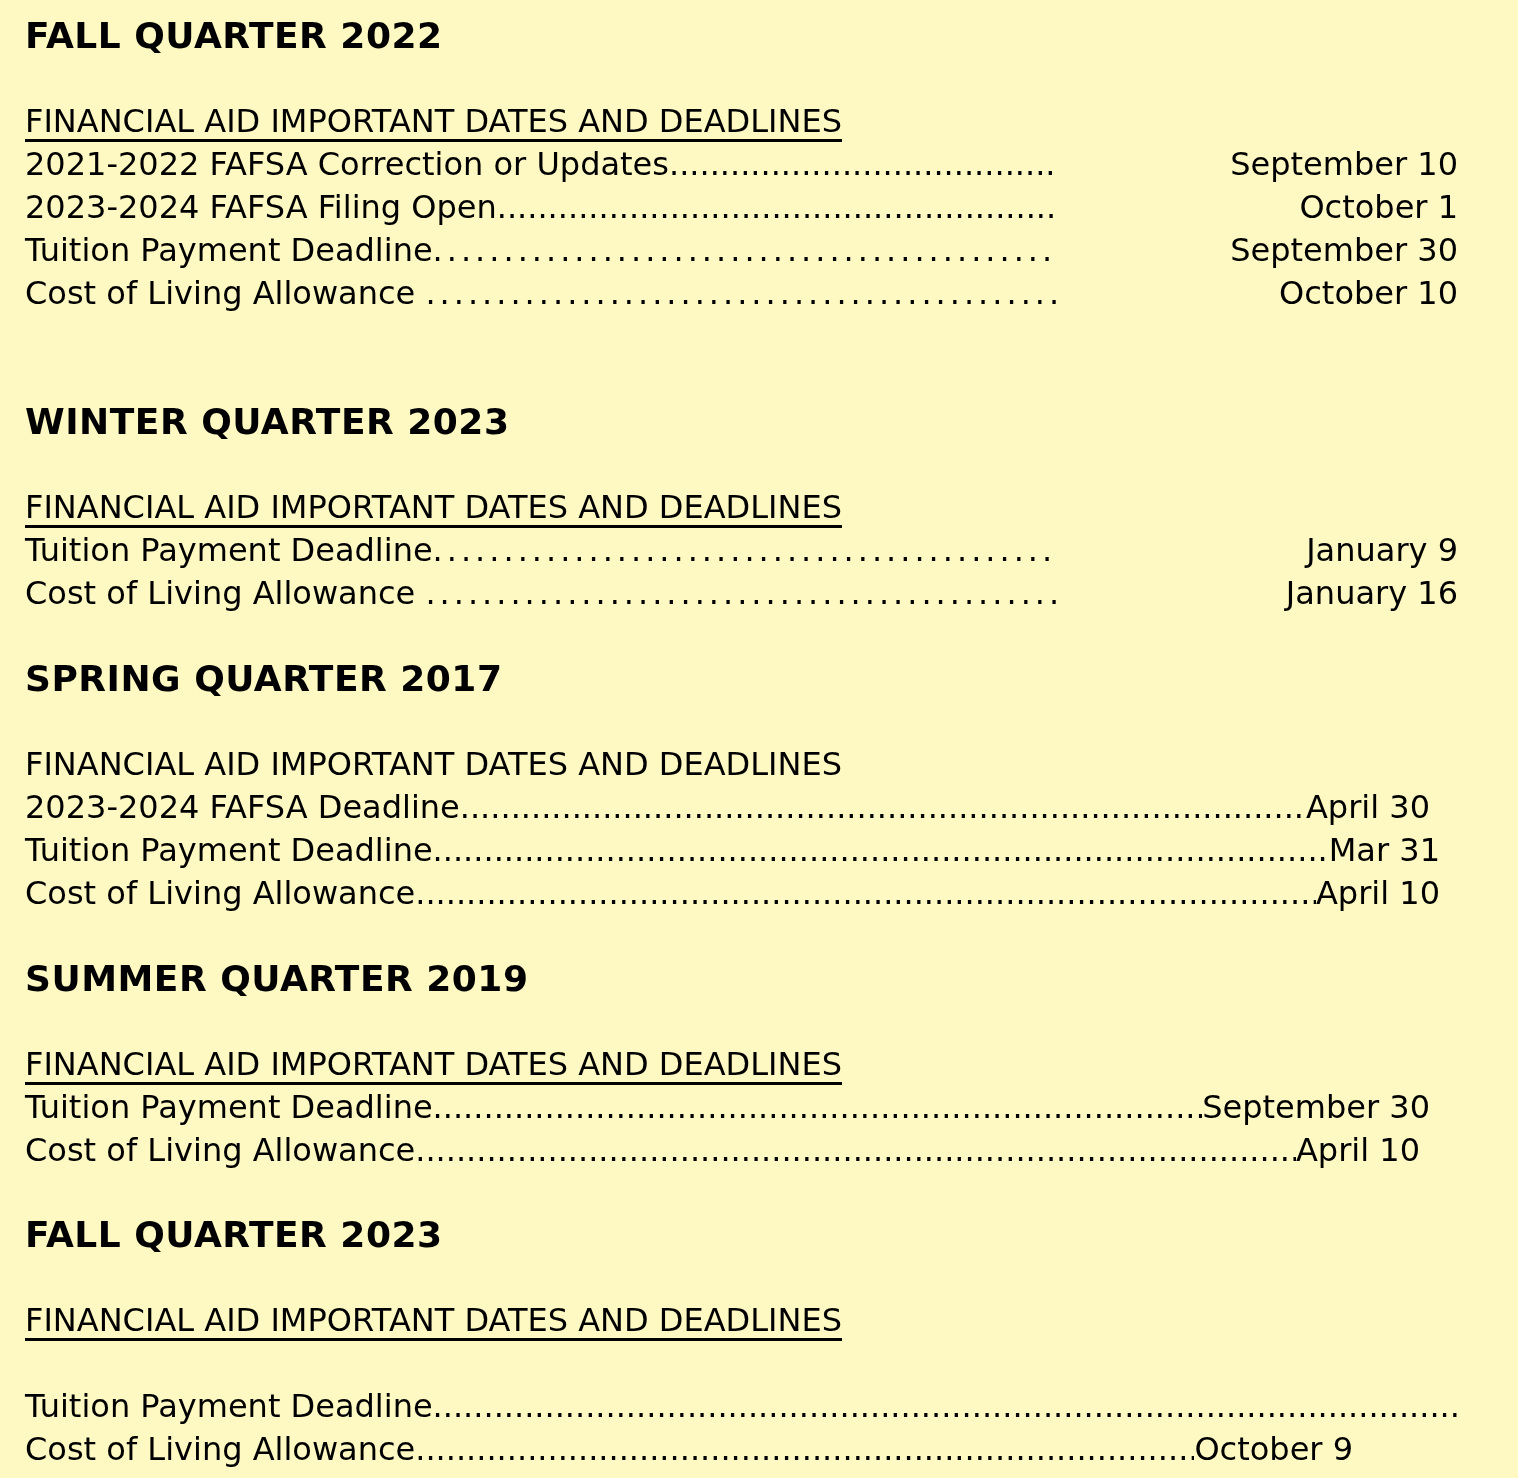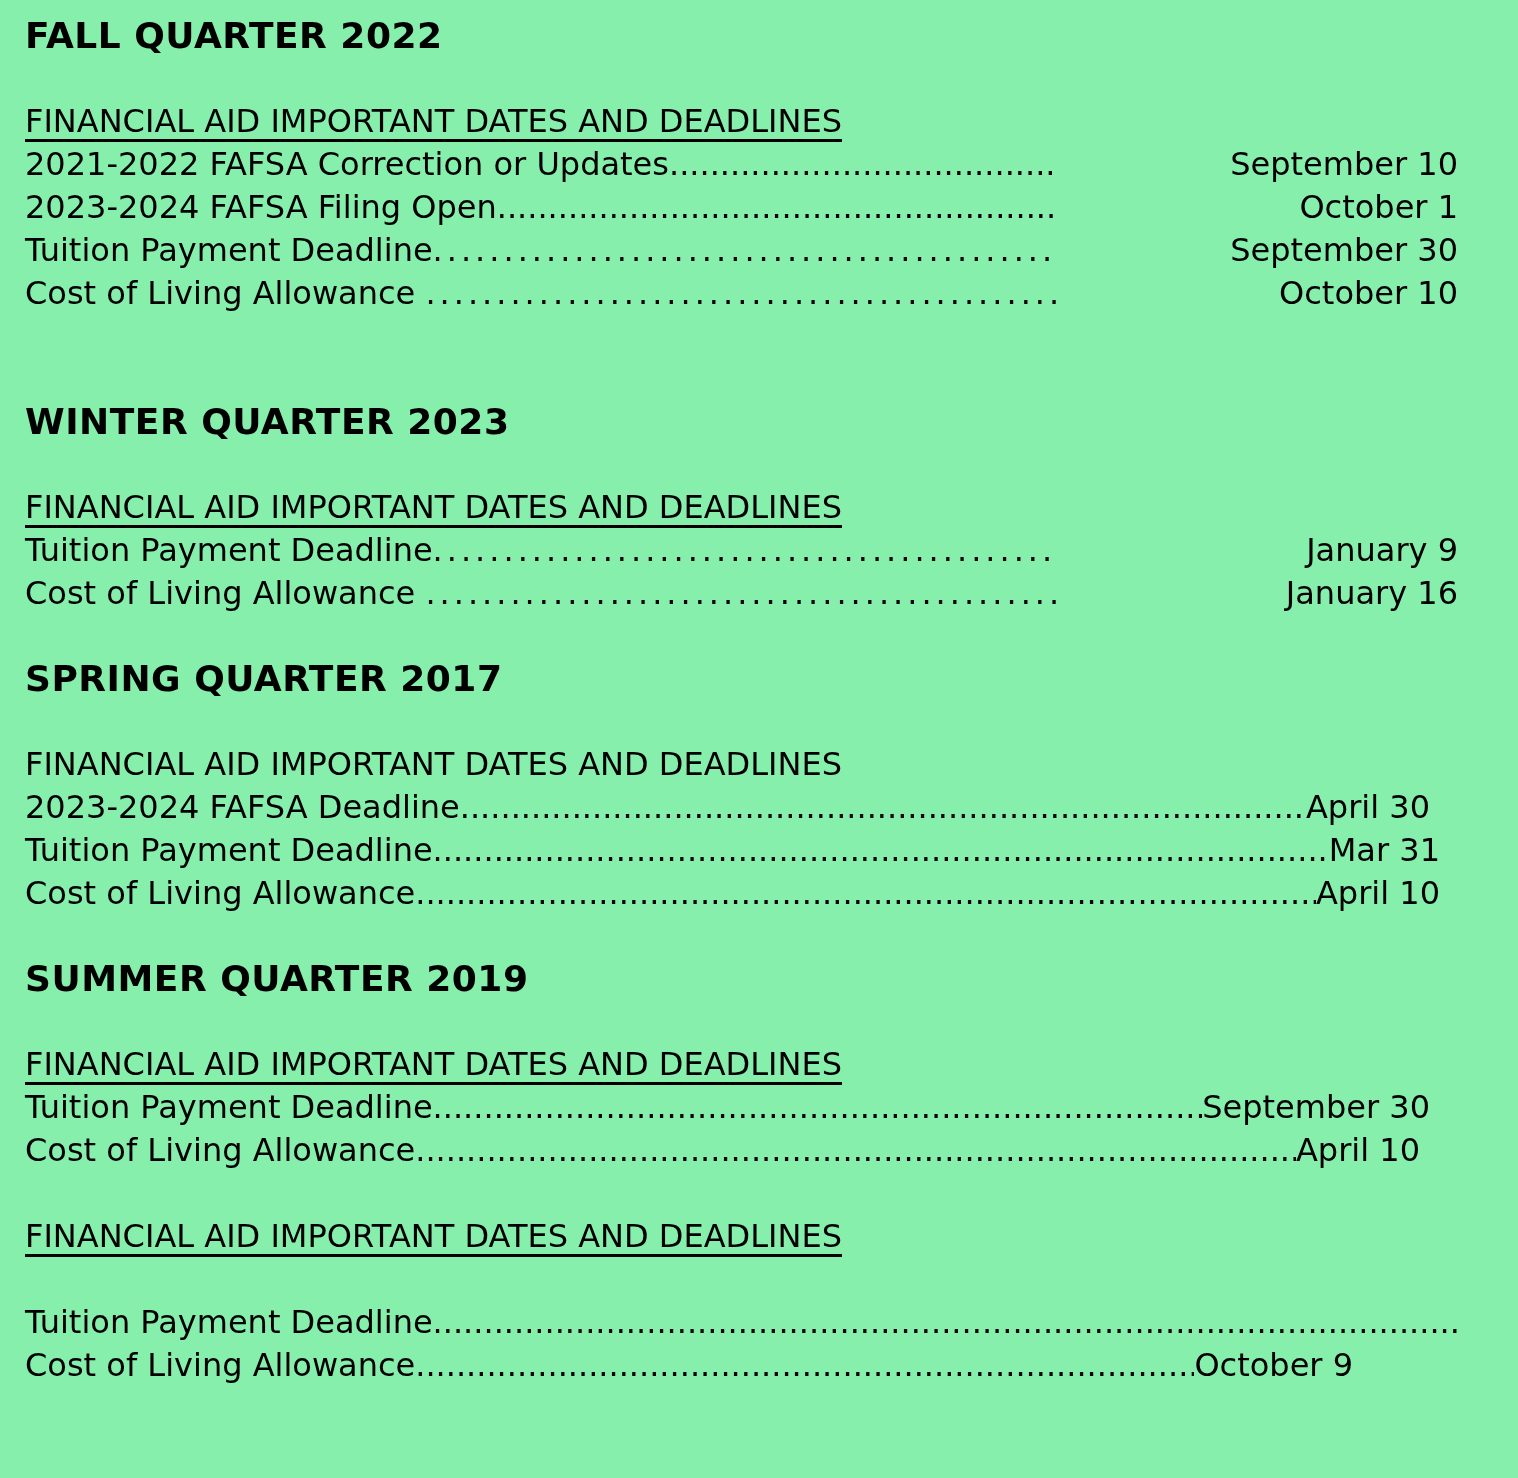--- a/index.html
+++ b/index.html
@@ -2,21 +2,21 @@
 <html><head>
 <meta charset="utf-8">
 <style>
   html, body { margin: 0; padding: 0; background: #ffffff; }
   .page {
     position: relative;
     width: 1518px;
     height: 1478px;
     box-sizing: border-box;
     padding: 14px 60px 0 25px;
-    background: #86efac;
+    background: #fef9c3;
     color: #000000;
     font-family: "DejaVu Sans", sans-serif;
     font-size: 32px;
     line-height: 43px;
     overflow: hidden;
   }
   section.quarter { margin: 0; }
   section.quarter:nth-of-type(2) { margin-top: 85px; }
   section.quarter:nth-of-type(3) { margin-top: 42px; }
   section.quarter:nth-of-type(4) { margin-top: 42px; }
@@ -140,20 +140,21 @@
           </div>
           <div class="row" style="padding-right: 38px;">
             <span class="label">Cost of Living Allowance</span>
             <span class="dots">......................................................................................................................................................</span>
             <span class="date">April 10</span>
           </div>
         </div>
   </section>
 
   <section class="quarter">
+    <h2 class="heading">FALL QUARTER 2023</h2>
     <div class="subheading">FINANCIAL AID IMPORTANT DATES AND DEADLINES</div>
     <div class="rows blank-before">
           <div class="row">
             <span class="label">Tuition Payment Deadline</span>
             <span class="dots">......................................................................................................................................................</span>
           </div>
           <div class="row" style="padding-right: 105px;">
             <span class="label">Cost of Living Allowance</span>
             <span class="dots">......................................................................................................................................................</span>
             <span class="date">October 9</span>

